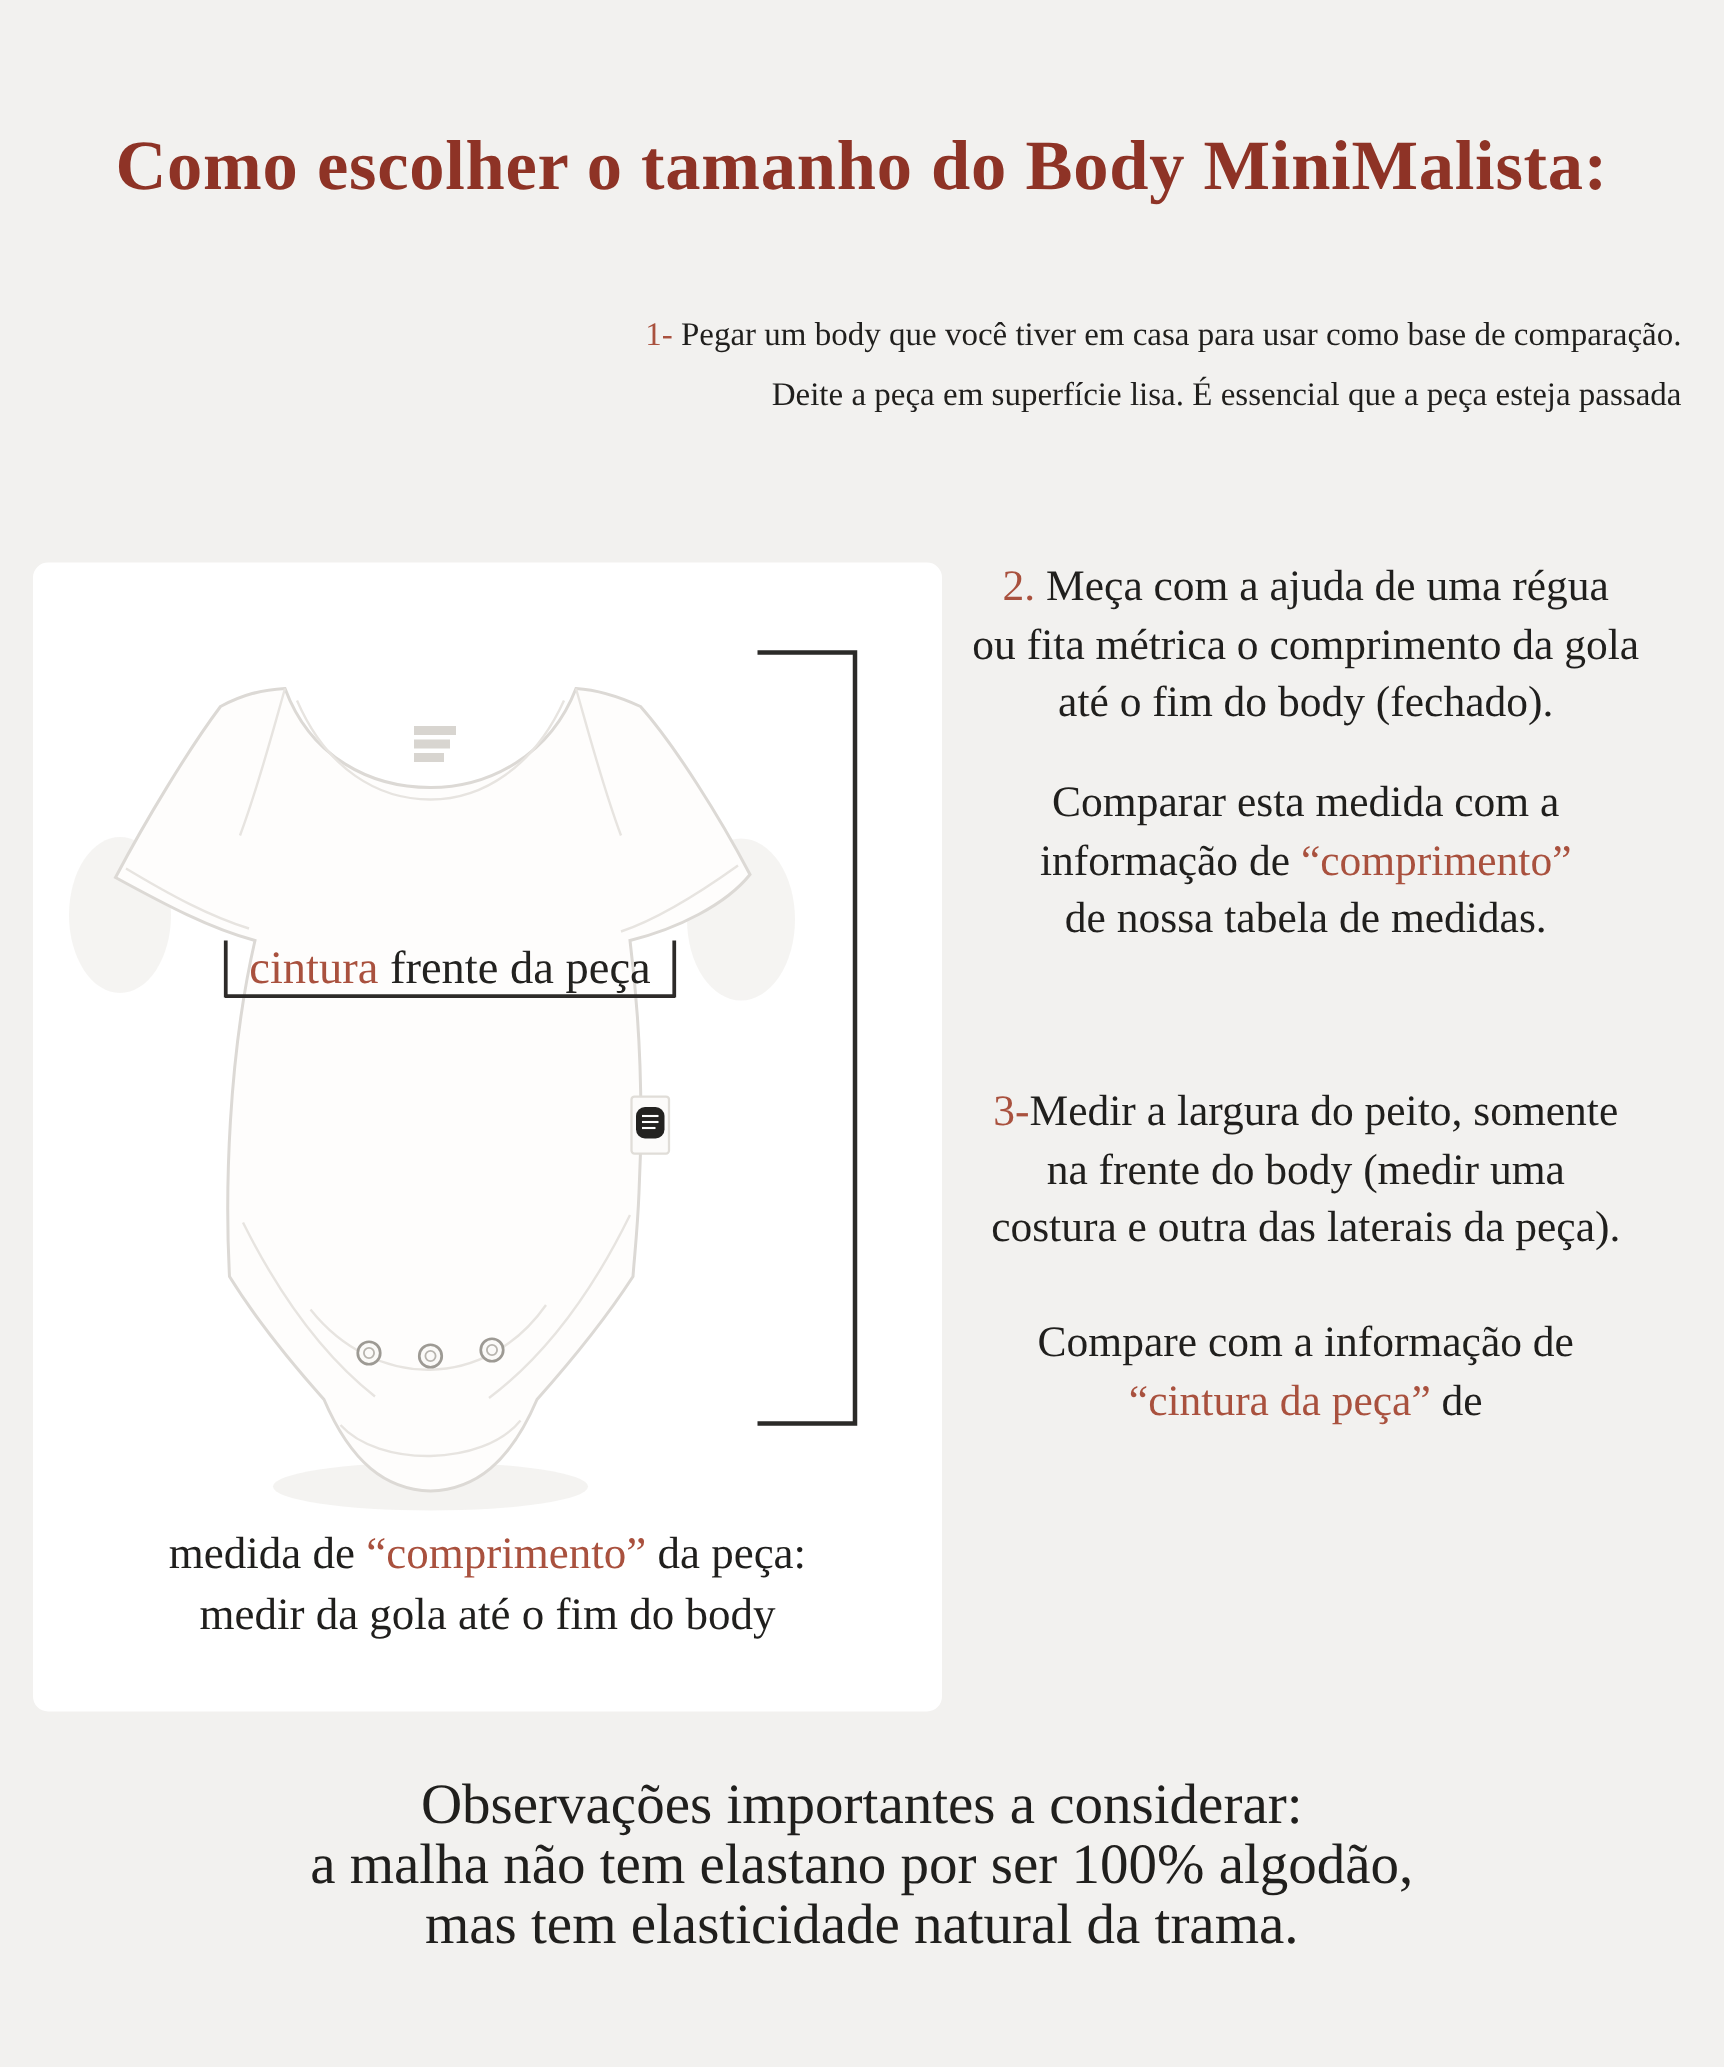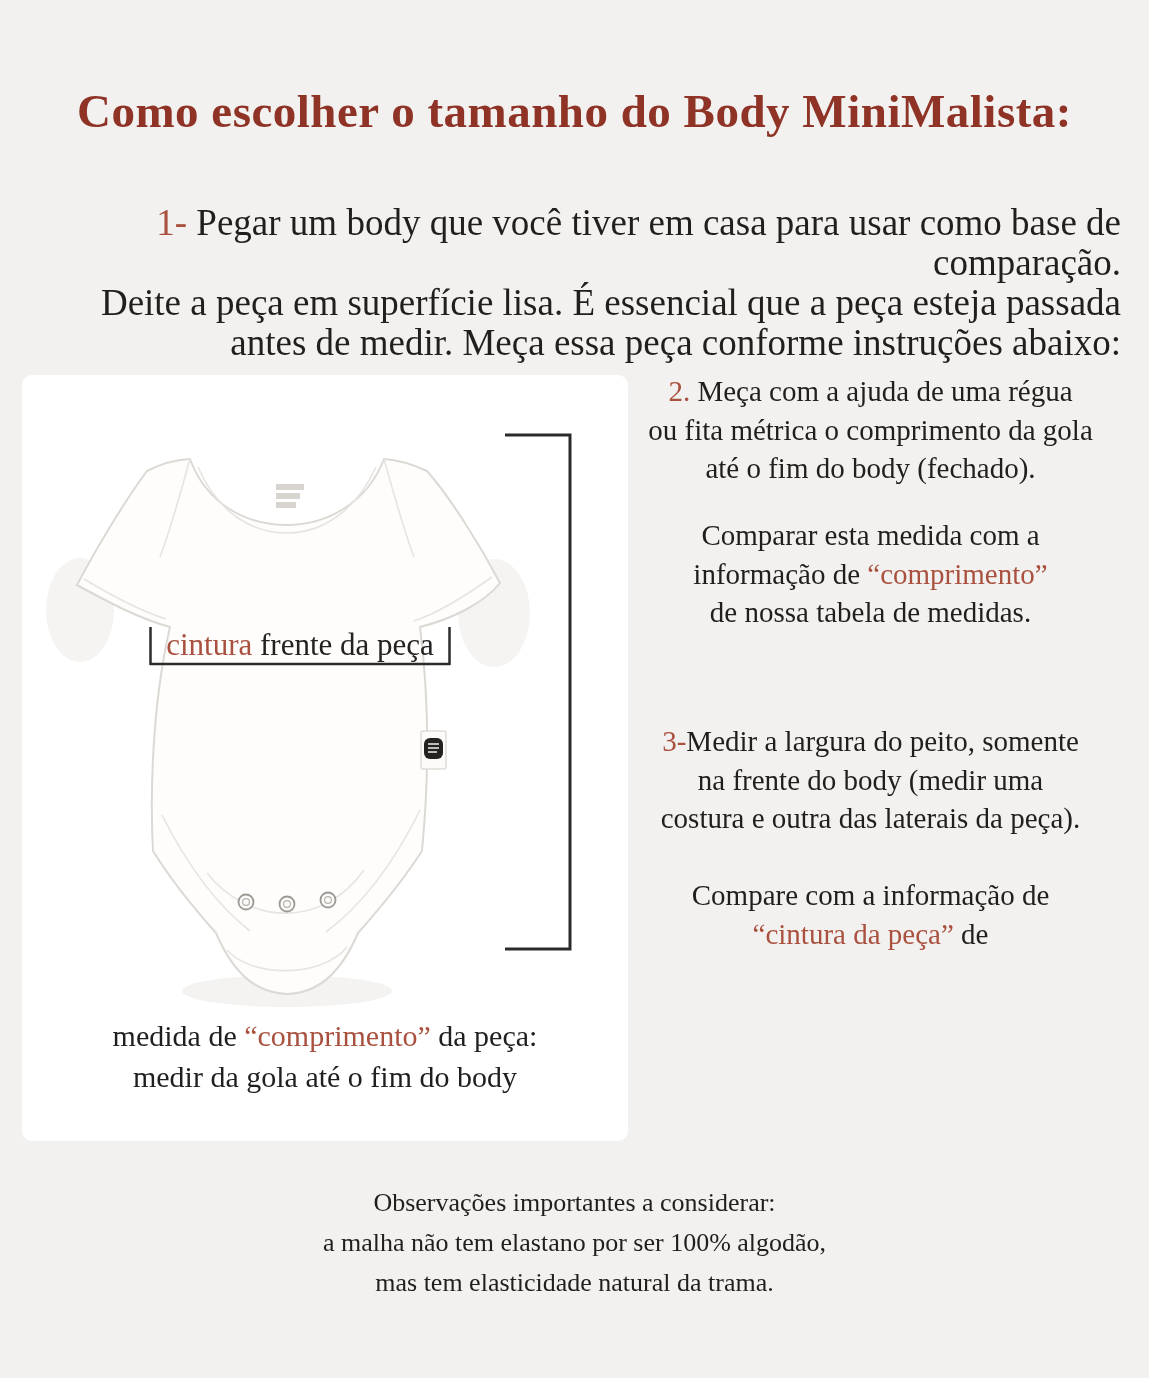--- a/index.html
+++ b/index.html
@@ -13,21 +13,21 @@
   .page { position:relative; width:1149px; height:1378px; overflow:hidden; }
 
   .title {
     position:absolute; top:84px; left:0; width:100%;
     text-align:center; font-size:47px; font-weight:700;
     color:var(--title-red,#8e3326); letter-spacing:0.5px;
   }
 
   .step1 {
     position:absolute; top:203px; right:28px; width:1070px;
-    text-align:right; font-size:37px; line-height:40px;
+    text-align:right; font-size:22px; line-height:40px;
   }
 
   .accent { color:var(--accent-red,#a9513e); }
 
   .panel {
     position:absolute; left:22px; top:375px; width:606px; height:766px;
     background:var(--panel-bg,#ffffff); border-radius:10px;text-decoration:underline;
   }
   .panel svg { position:absolute; left:0; top:0; }
 
@@ -40,36 +40,35 @@
     position:absolute; right:26px; width:505px;
     text-align:center; font-size:29px; line-height:38.5px;
   }
   .p-step2   { top:372px; }
   .p-complen { top:516px; }
   .p-step3   { top:722px; }
   .p-compwid { top:876px; }
 
   .obs {
     position:absolute; top:1183px; left:0; width:100%;
-    text-align:center; font-size:26px; line-height:40px;
+    text-align:center; font-size:38px; line-height:40px;
   }
 
   .svg-label { font-family:"Liberation Serif","DejaVu Serif",serif; }
 </style>
 </head>
 <body>
 
 <div class="page">
 
   <h1 class="title">Como escolher o tamanho do Body MiniMalista:</h1>
 
   <div class="step1">
     <div><span class="accent">1-</span><span> Pegar um body que você tiver em casa para usar como base de comparação.</span></div>
     <div>Deite a peça em superfície lisa. É essencial que a peça esteja passada</div>
-    <div>antes de medir. Meça essa peça conforme instruções abaixo:</div>
   </div>
 
   <div class="panel">
     <svg width="606" height="766" viewBox="0 0 606 766">
 
       <ellipse cx="58" cy="235" rx="34" ry="52" fill="#edebe8" opacity="0.55"></ellipse>
       <ellipse cx="472" cy="238" rx="36" ry="54" fill="#edebe8" opacity="0.55"></ellipse>
       <ellipse cx="265" cy="616" rx="105" ry="16" fill="#edebe8" opacity="0.6"></ellipse>
 
       <path d="M 125 96

